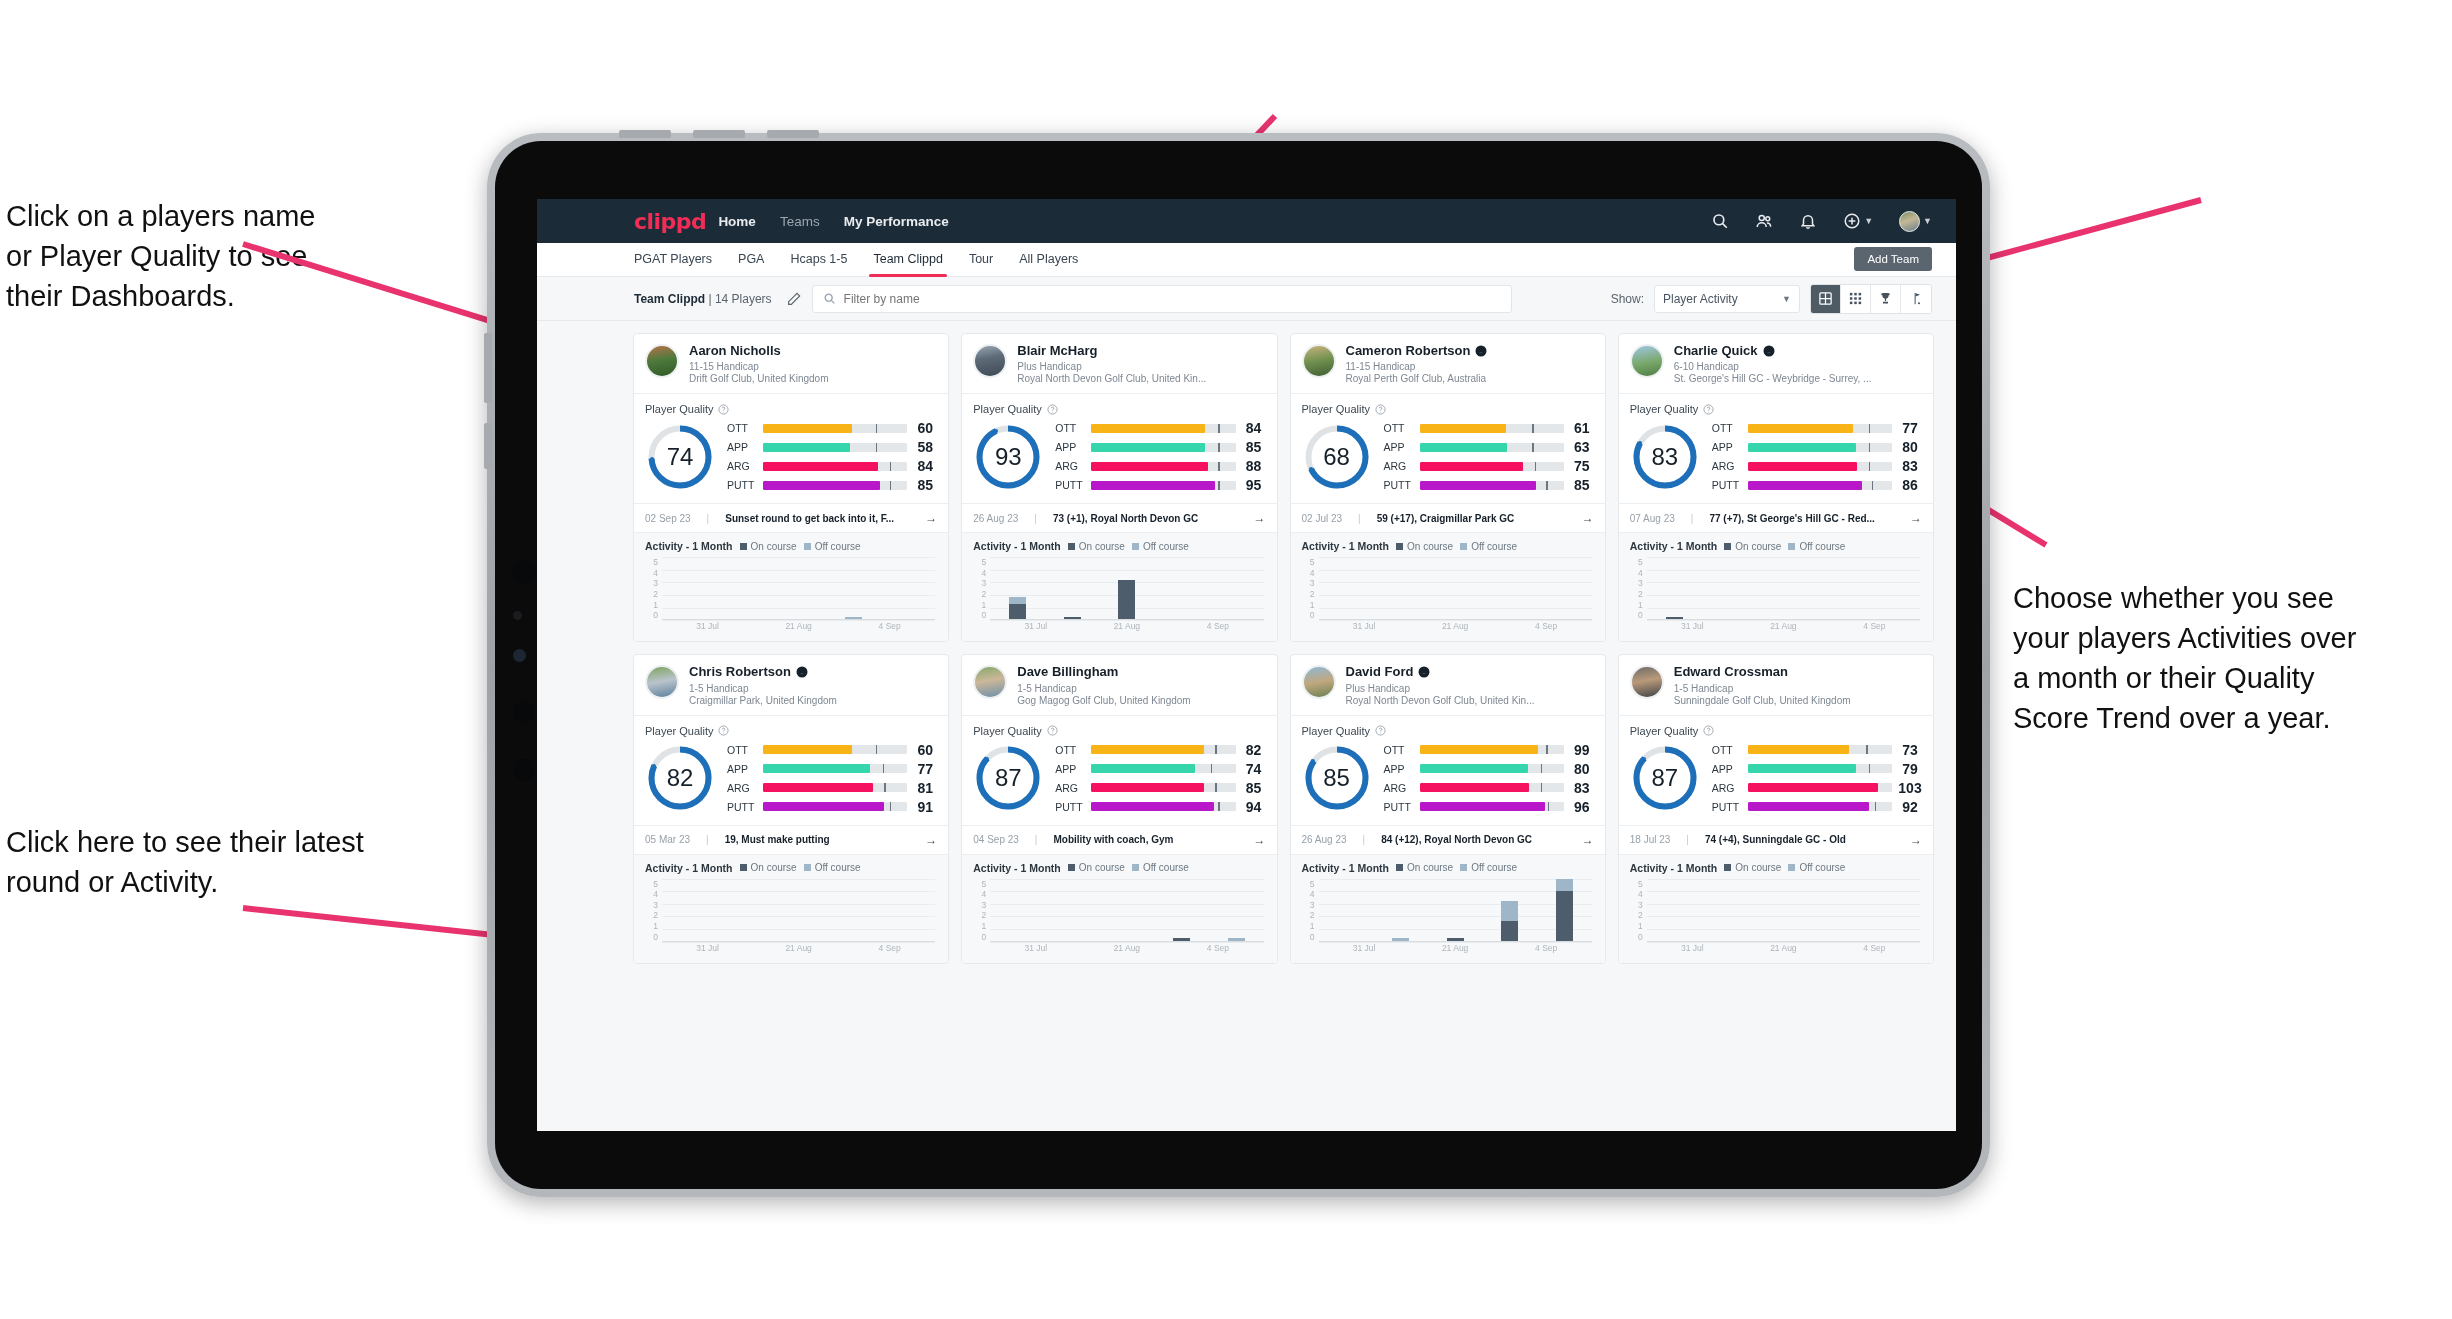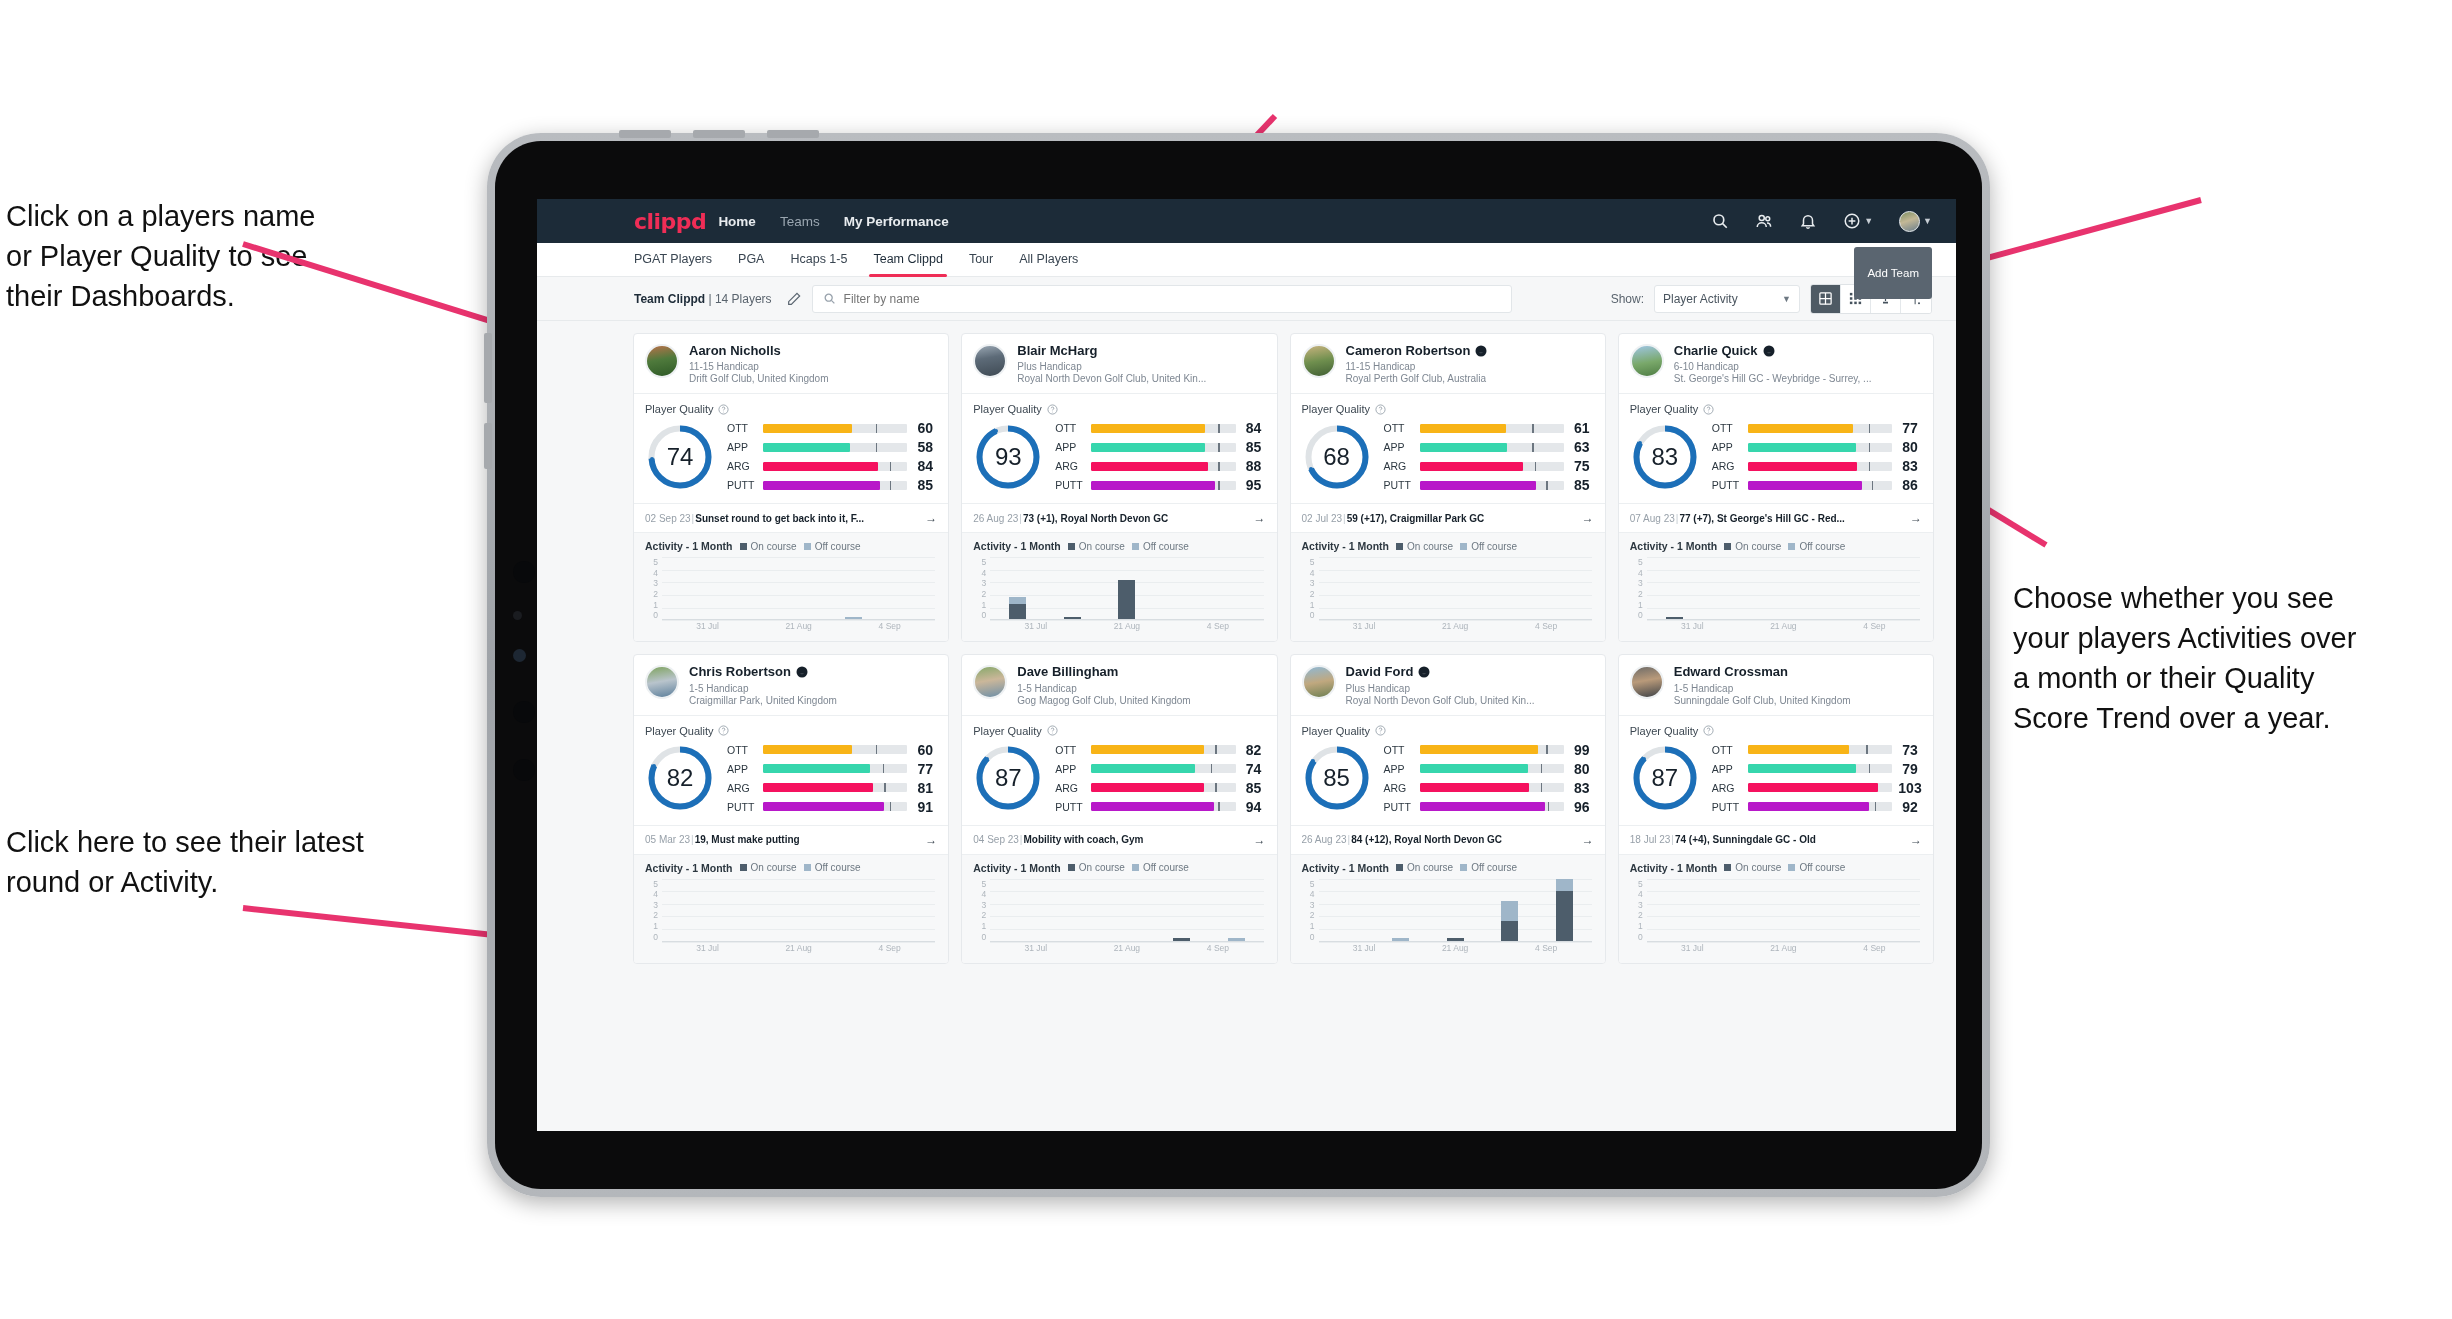--- a/index.html
+++ b/index.html
@@ -93,21 +93,21 @@
     padding-bottom: 2px; white-space:nowrap;
   }
   .tab.active { color:#1d2b38; }
   .tab.active::after {
     content:""; position:absolute; left:-4px; right:-4px; bottom:-9px;
     height:3px; background:#ef2d56; border-radius:2px;
   }
   #add-team-btn {
     position:absolute; right: 24px; top: 4px;
     background:#5a6570; color:#fff; font-size:11.5px;
-    padding: 20px 13px; border-radius:3px; border:none; cursor:pointer;
+    padding: 6px 13px; border-radius:3px; border:none; cursor:pointer;
   }
 
   
   #filterbar {
     height: 44px; background:#f6f7f8; display:flex; align-items:center;
     padding-left: 97px; padding-right: 24px; gap: 10px;
     border-bottom:1px solid #e7eaec;
   }
   #team-label { font-size:12px; color:#59636d; white-space:nowrap; }
   #team-label b { color:#1d2b38; font-weight:700; }
@@ -187,21 +187,21 @@
   .mrow { display:flex; align-items:center; gap:6px; }
   .mlab { font-size:10.5px; color:#2c3740; width:30px; flex:none; }
   .mbar {
     position:relative; flex:1; height:9px; background:#e4e7ea; border-radius:1px; overflow:hidden;
   }
   .mfill { position:absolute; left:0; top:0; bottom:0; border-radius:1px; }
   .mtick { position:absolute; top:0; bottom:0; width:1.5px; background:#6c7680; }
   .mval { font-size:14px; font-weight:700; color:#16202a; width:24px; text-align:center; flex:none; }
 
   .latest {
-    display:flex; align-items:center; padding: 7px 11px; gap:1px;
+    display:flex; align-items:center; padding: 7px 11px; gap:16px;
     border-top:1px solid #eceff1;
   }
   .latest .date { font-size:10px; color:#97a0a9; white-space:nowrap; }
   .latest .pipe { font-size:10px; color:#c3cad0; }
   .latest .txt {
     font-size:10px; font-weight:700; color:#16202a;
     white-space:nowrap; overflow:hidden; text-overflow:ellipsis; flex:1;
   }
   .latest .arw { font-size:12px; color:#3c4751; flex:none; padding-left:4px; }
 

